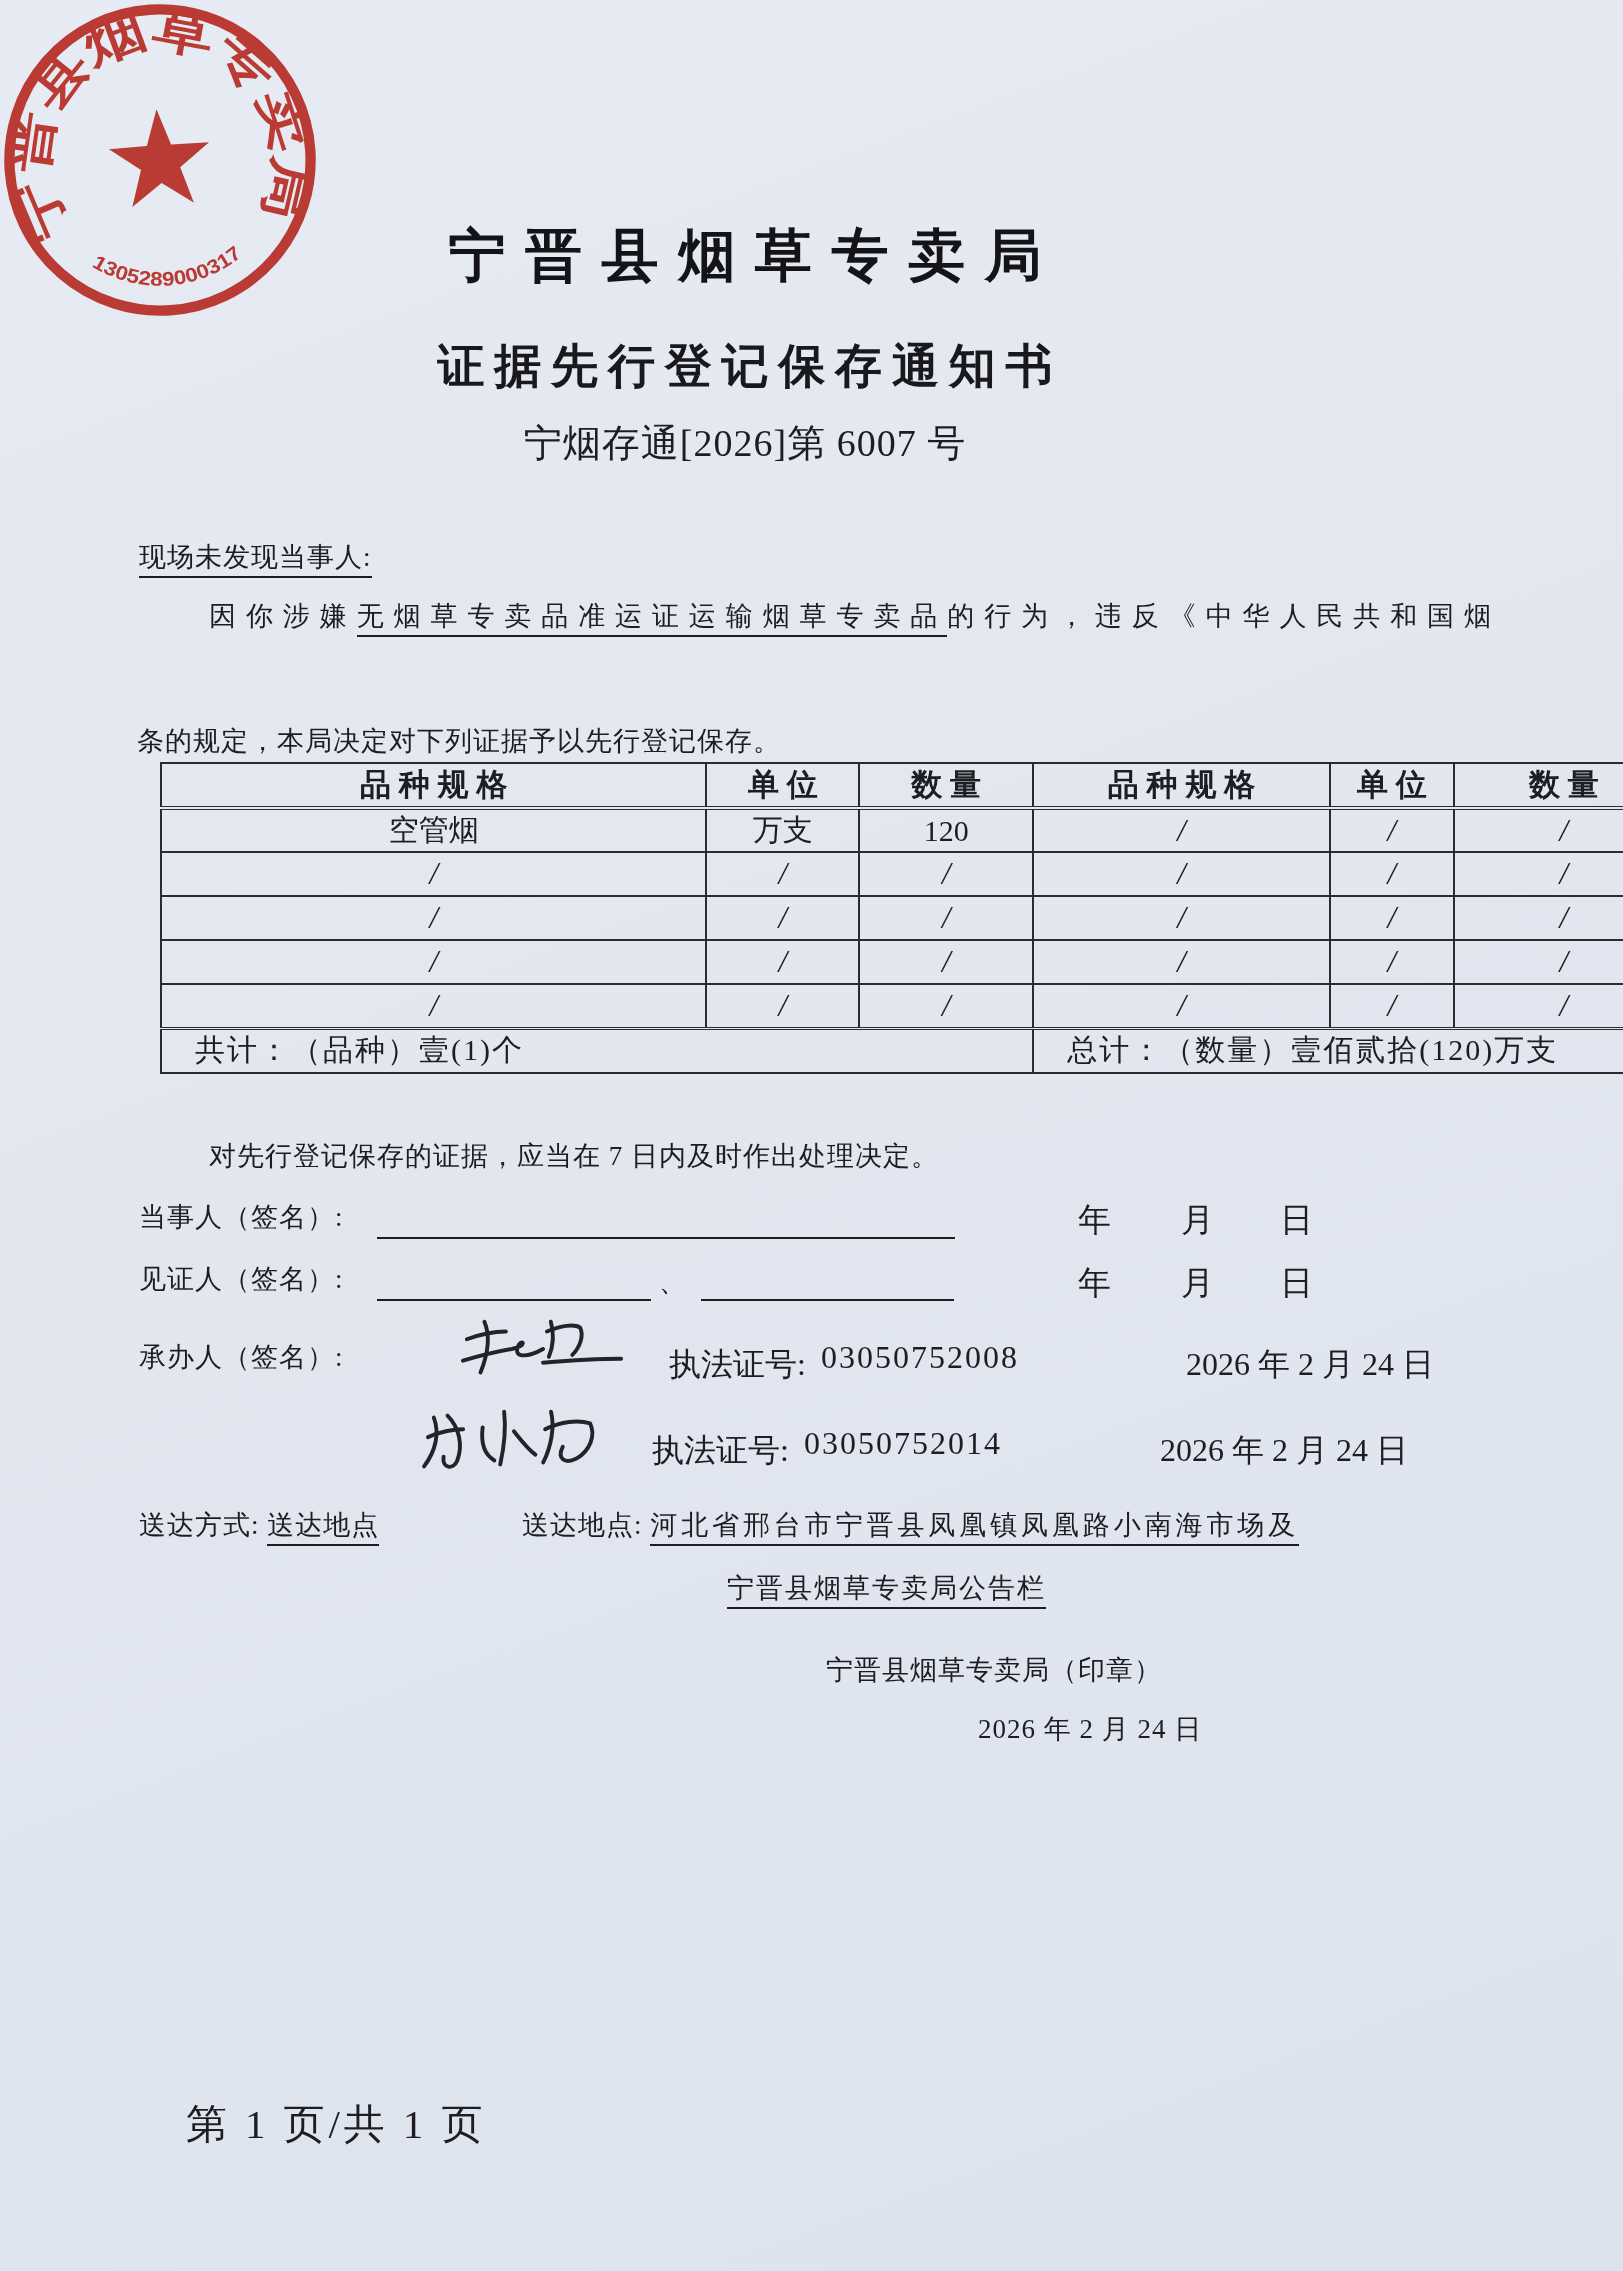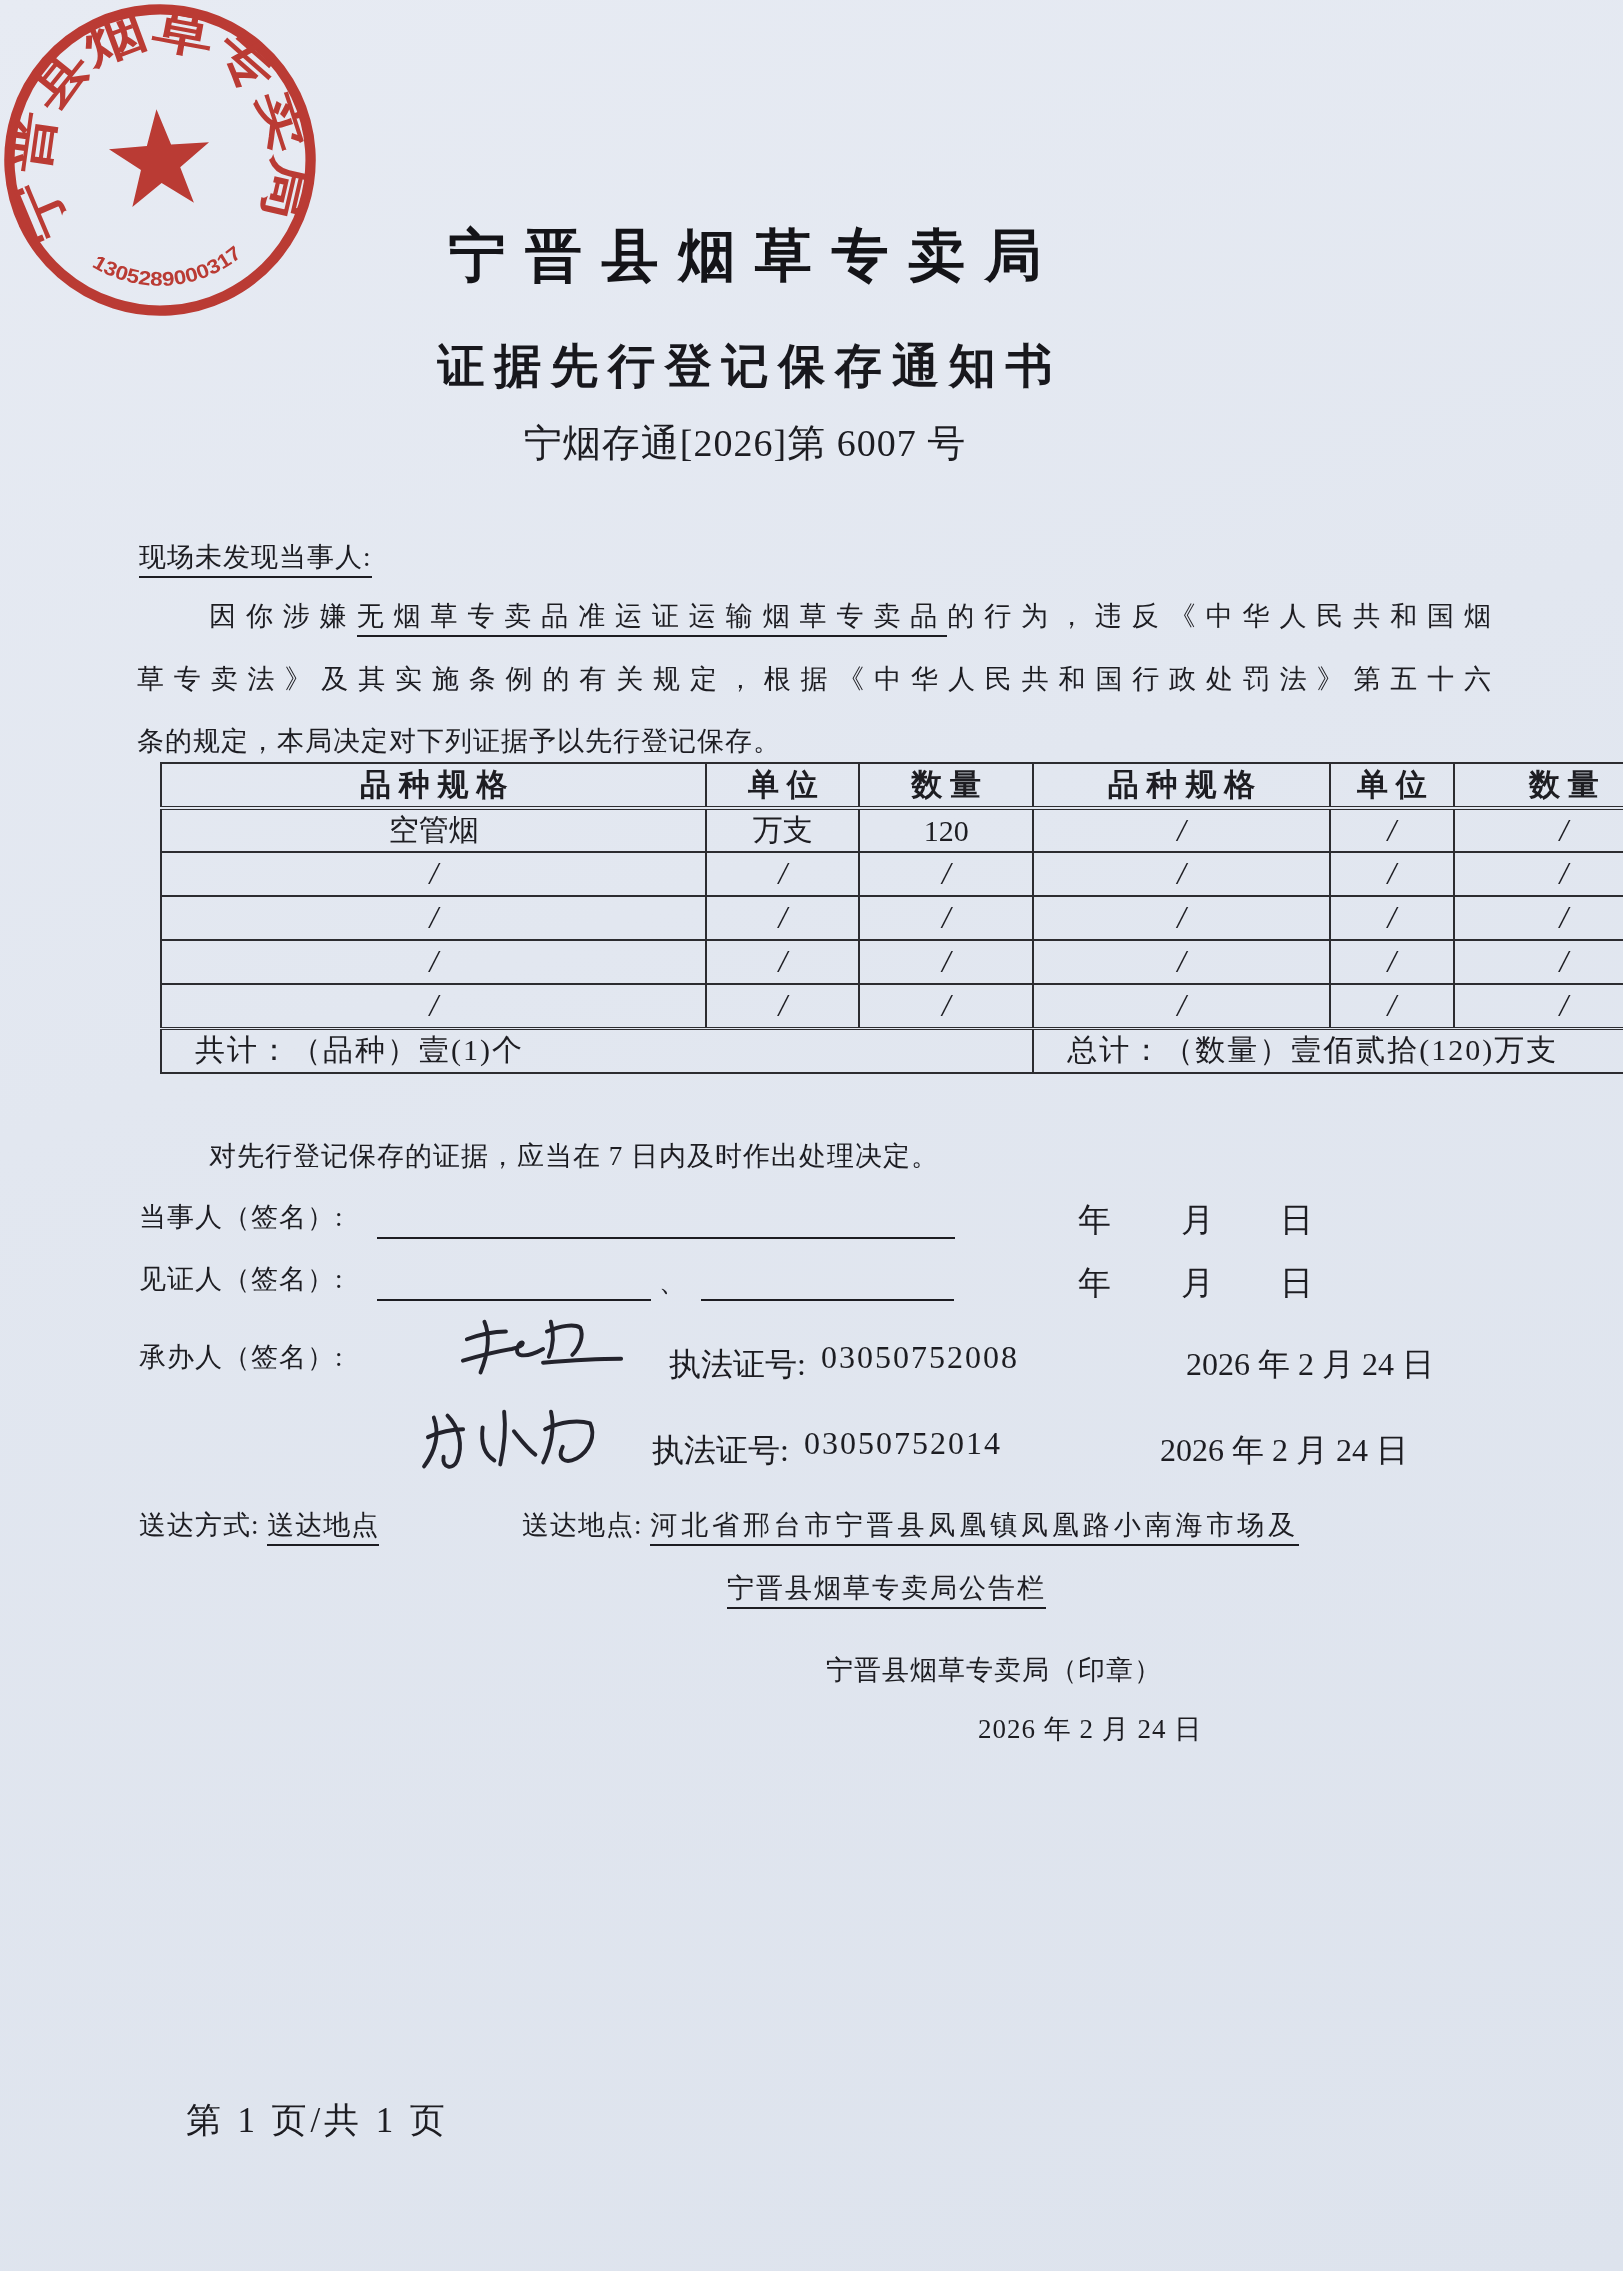--- a/index.html
+++ b/index.html
@@ -48,21 +48,21 @@
 
   .notice{left:209px;top:1140px;}
   .blank{display:inline-block;border-bottom:2.5px solid #1d1d22;height:33px;vertical-align:bottom;}
   .ymd{font-size:33px;}
 
   .cert-text{font-size:32px;white-space:nowrap;}
   .digits{letter-spacing:2px;}
   .sig-svg{position:absolute;}
   .sig-svg path{fill:none;stroke:#23232c;stroke-width:4;stroke-linecap:round;stroke-linejoin:round;}
 
-  .footer-text{left:186px;top:2097px;font-size:35px;letter-spacing:3.9px;}
+  .footer-text{left:186px;top:2097px;font-size:41px;letter-spacing:3.9px;}
 
   
   .seal{left:1041px;top:1529px;width:320px;height:320px;
     mix-blend-mode:multiply;opacity:0.92;transform:rotate(-4deg);}
 </style>
 </head>
 <body>
 
 <div id="page">
 
@@ -71,21 +71,20 @@
   <div class="abs center-line doc-title">证据先行登记保存通知书</div>
   <div class="abs center-line doc-no body-text" style="font-size:38px">宁烟存通[2026]第 6007 号</div>
 
   
   <div class="abs body-text salutation">
     <span class="u">现场未发现当事人:</span>
   </div>
 
   
   <div class="abs body-text para-l1 jline"><span>因你涉嫌</span><span class="u">无烟草专卖品准运证运输烟草专卖品</span><span>的行为，违反《中华人民共和国烟</span></div>
-  <div class="abs body-text para-l2 jline">草专卖法》及其实施条例的有关规定，根据《中华人民共和国行政处罚法》第五十六</div>
   <div class="abs body-text para-l3">条的规定，本局决定对下列证据予以先行登记保存。</div>
 
   
   <div class="abs tbl-wrap">
     <table class="tbl">
       <colgroup>
         <col style="width:36.05%">
           <col style="width:10.1%">
           <col style="width:11.5%">
         <col style="width:19.6%">

